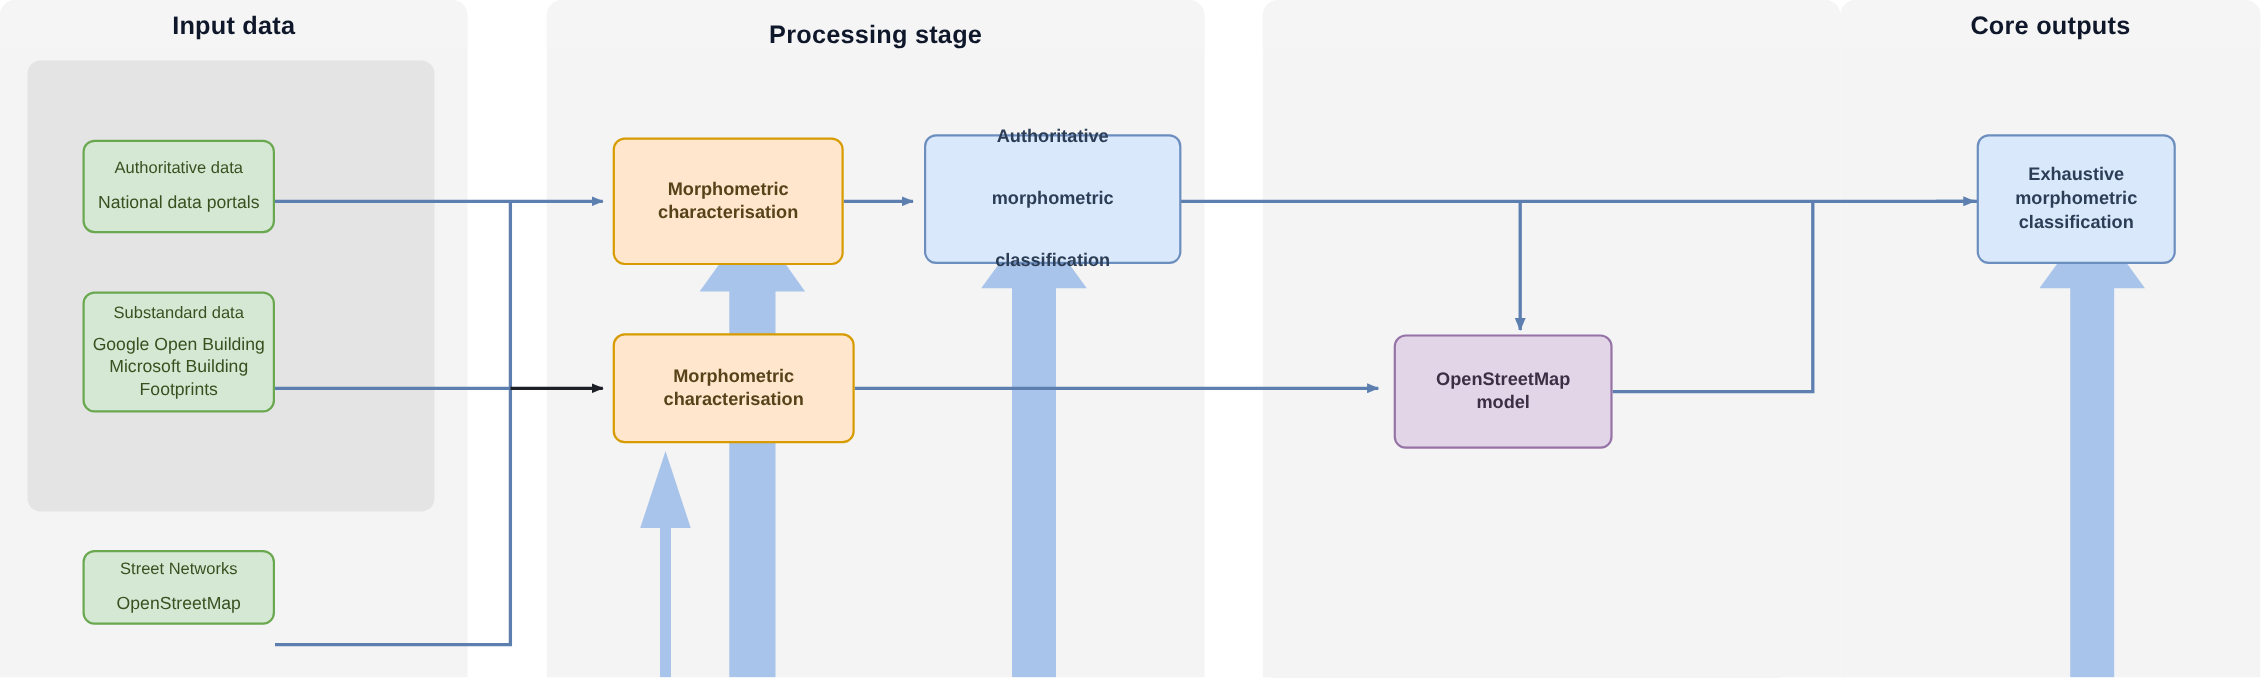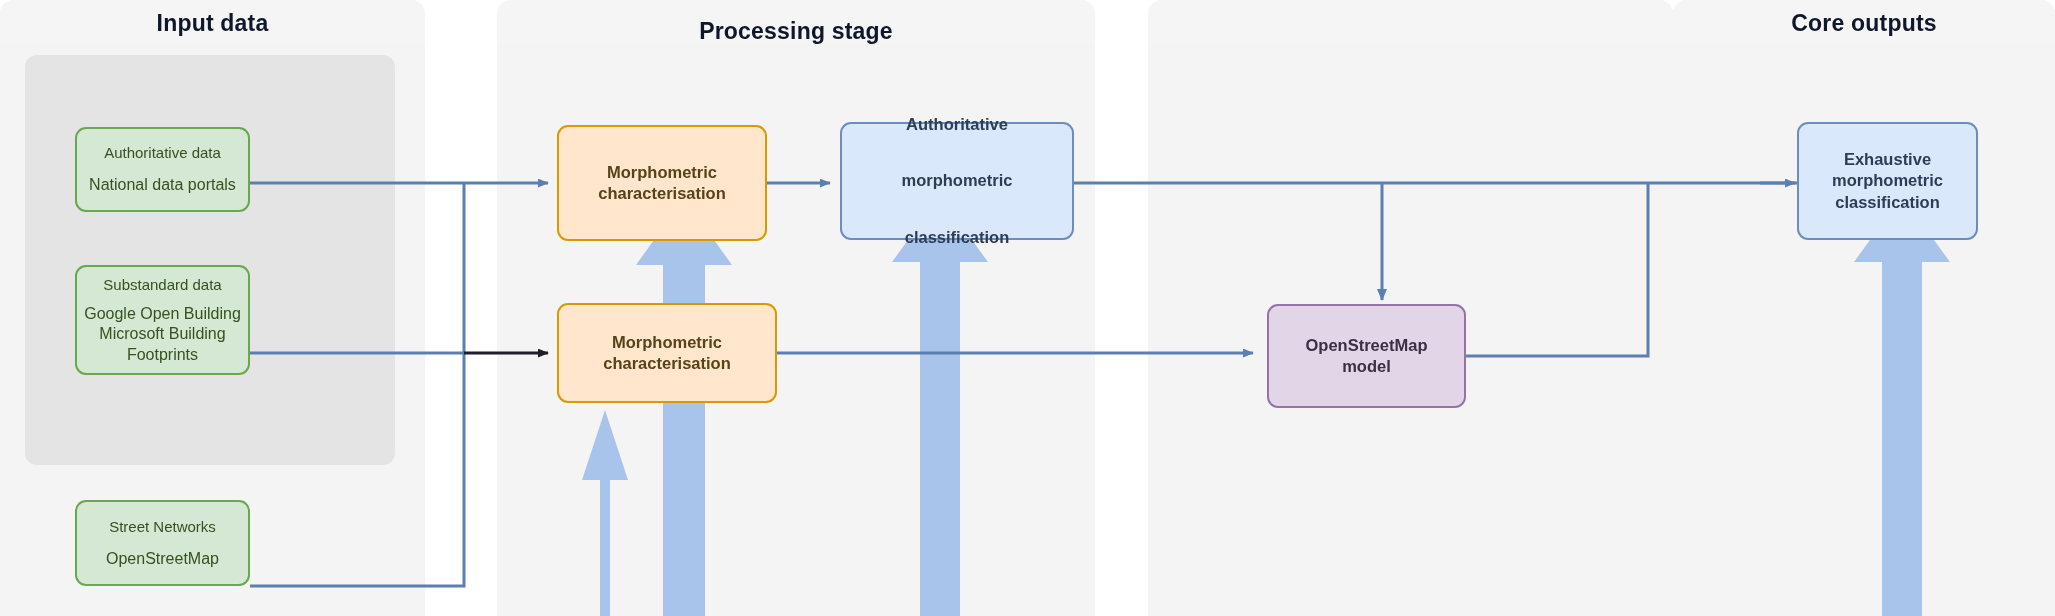--- a/index.html
+++ b/index.html
@@ -146,21 +146,21 @@
 
   <div class="node n-green" style="left:75px;top:265px;width:175px;height:110px;">
     <div class="t-title">Substandard data</div>
     <div class="t-sub" style="margin-top:10px;">
       <div>Google Open Building</div>
       <div>Microsoft Building</div>
       <div>Footprints</div>
     </div>
   </div>
 
-  <div class="node n-green" style="left:75px;top:500px;width:175px;height:86px;">
+  <div class="node n-green" style="left:75px;top:500px;width:175px;height:68px;">
     <div class="t-title">Street Networks</div>
     <div class="t-sub">OpenStreetMap</div>
   </div>
 
   <div class="node n-orange" style="left:557px;top:125px;width:210px;height:116px;">
     <div class="t-one">Morphometric</div>
     <div class="t-one">characterisation</div>
   </div>
 
   <div class="node n-orange" style="left:557px;top:303px;width:220px;height:100px;">

